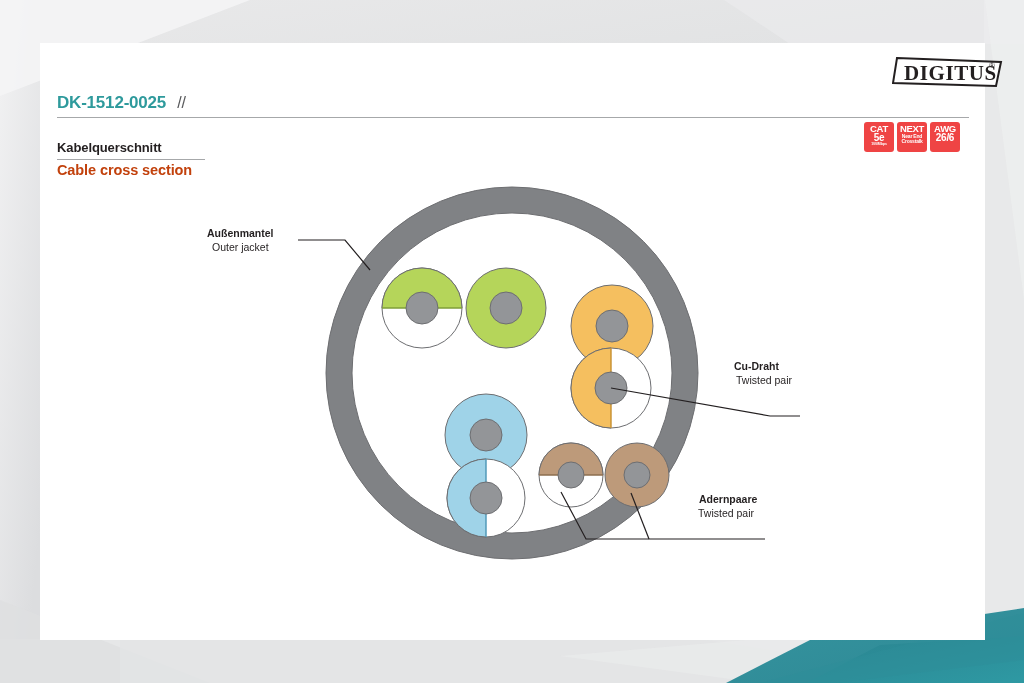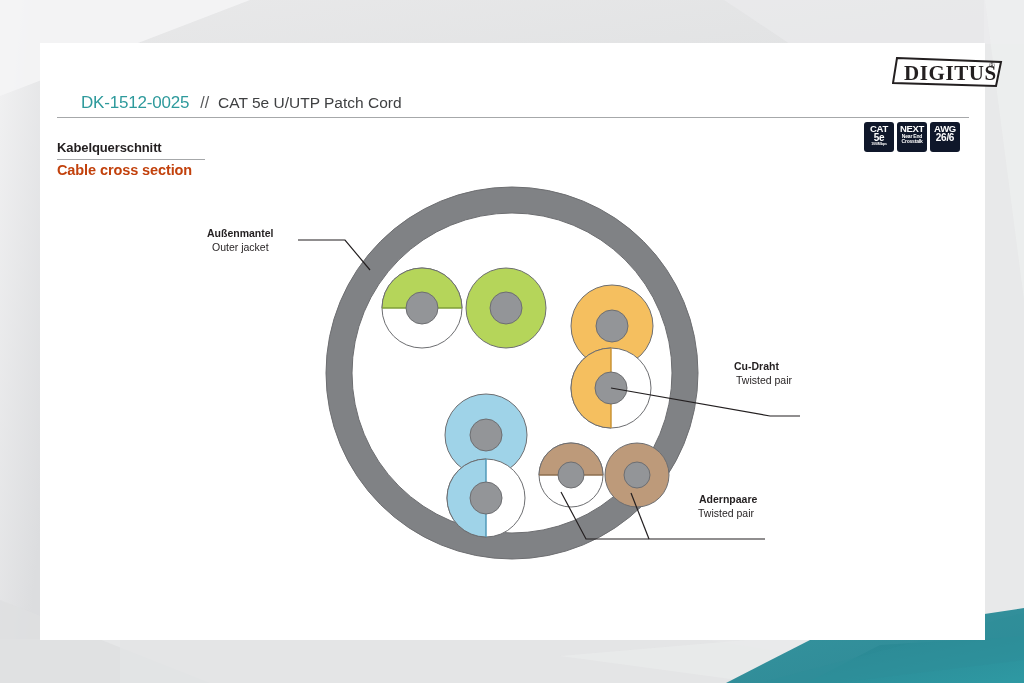--- a/index.html
+++ b/index.html
@@ -40,24 +40,23 @@
     left: 57px;
     top: 93px;
     width: 600px;
     height: 24px;
     display: flex;
     align-items: baseline;
     white-space: nowrap;
   }
   #sku {
     font-size: 17px;
-    font-weight: normal;
+    font-weight: bold;
     color: #2e9a9c;
     letter-spacing: -0.2px;
-    margin-left: 24px;
   }
   #sku-sep {
     font-size: 16px;
     color: #58595b;
     margin: 0 9px 0 11px;
     font-weight: normal;
   }
   #product-name {
     font-size: 15.5px;
     color: #3f4042;
@@ -115,21 +114,21 @@
     position: absolute;
     left: 864px;
     top: 122px;
     display: flex;
     gap: 3px;
   }
   .badge {
     width: 30px;
     height: 30px;
     border-radius: 3px;
-    background: #0f172a;
+    background: #ef4444;
     color: #ffffff;
     display: flex;
     flex-direction: column;
     align-items: center;
     justify-content: flex-start;
     padding-top: 2px;
     box-sizing: border-box;
     overflow: hidden;
   }
   .badge-main {
@@ -228,21 +227,20 @@
   <polygon points="1024,608 1024,683 726,683 810,640 1024,608" fill="url(#gTeal1)"></polygon>
   <polygon points="1024,636 1024,683 806,683 880,645" fill="url(#gTeal2)" opacity="0.95"></polygon>
   <polygon points="1024,613 1024,660 835,683 760,683" fill="#2f8d98" opacity="0.45"></polygon>
 </svg>
 
 <div id="card"></div>
 
 <div id="header-row">
   <span id="sku">DK-1512-0025</span>
   <span id="sku-sep">//</span>
-  <span id="product-name">CAT 5e U/UTP Patch Cord</span>
 </div>
 <div id="header-rule"></div>
 
 <div id="section-de">Kabelquerschnitt</div>
 <div id="section-rule"></div>
 <div id="section-en">Cable cross section</div>
 
 <div id="logo">
   <svg viewBox="0 0 114 38" xmlns="http://www.w3.org/2000/svg">
     <polygon points="5,5 109,9 104,33 1,30" fill="#ffffff" stroke="#231f20" stroke-width="2"></polygon>

